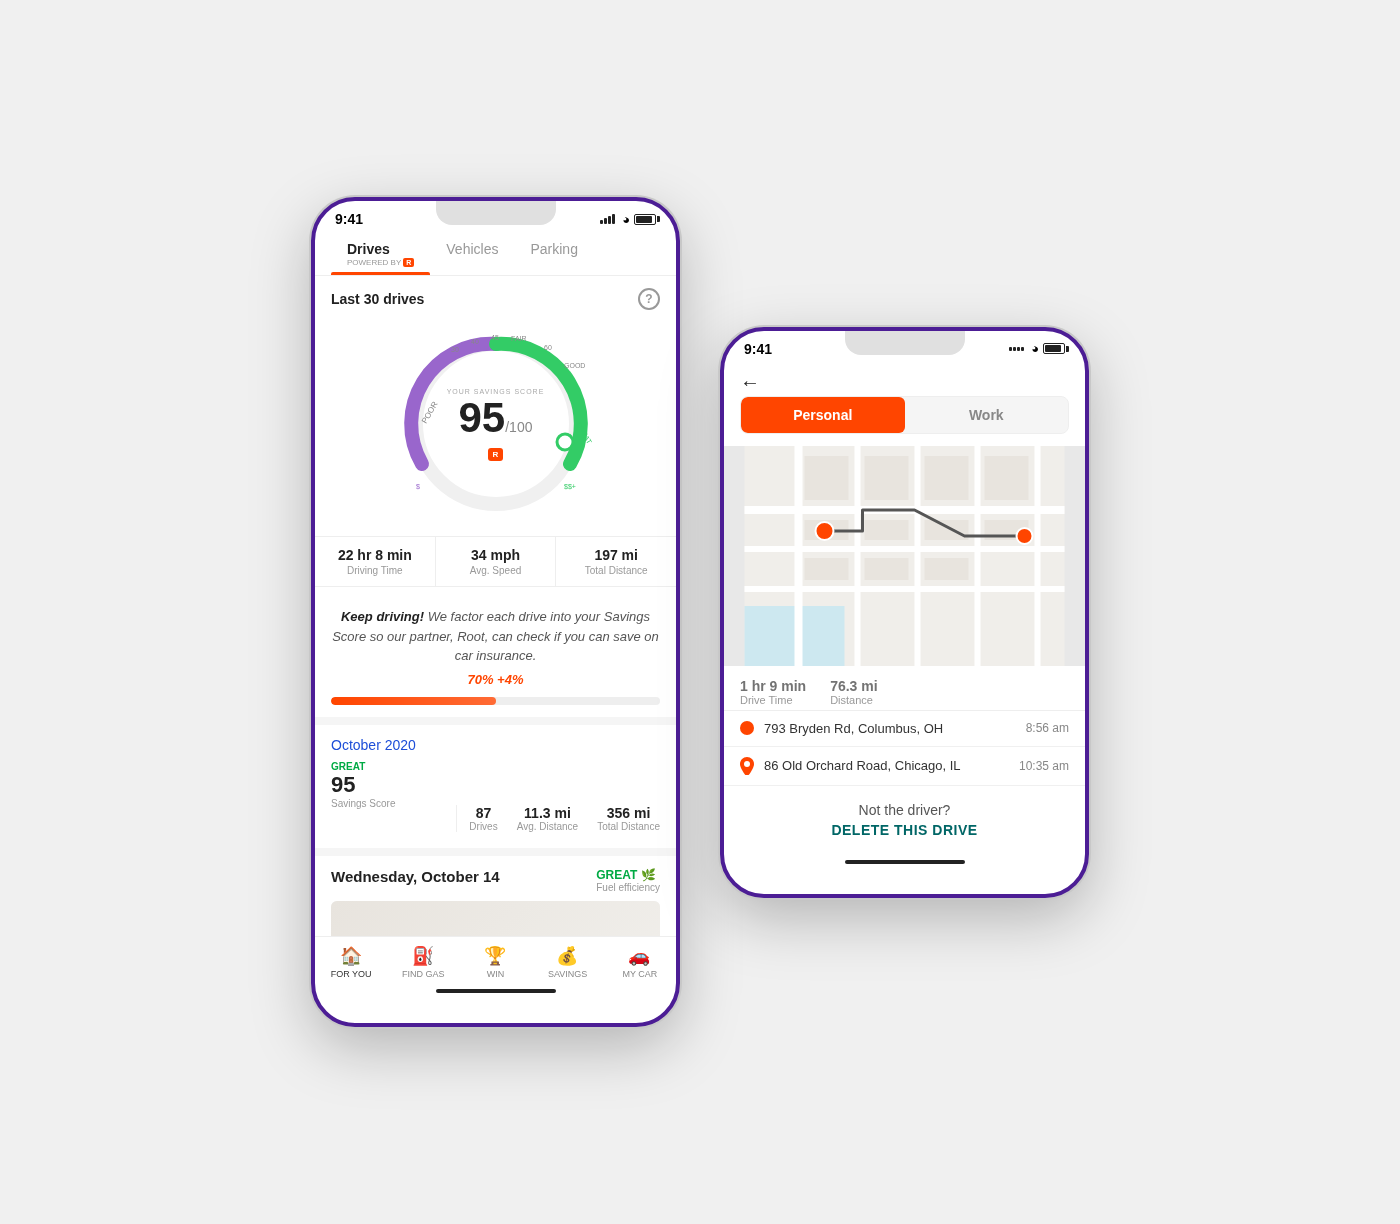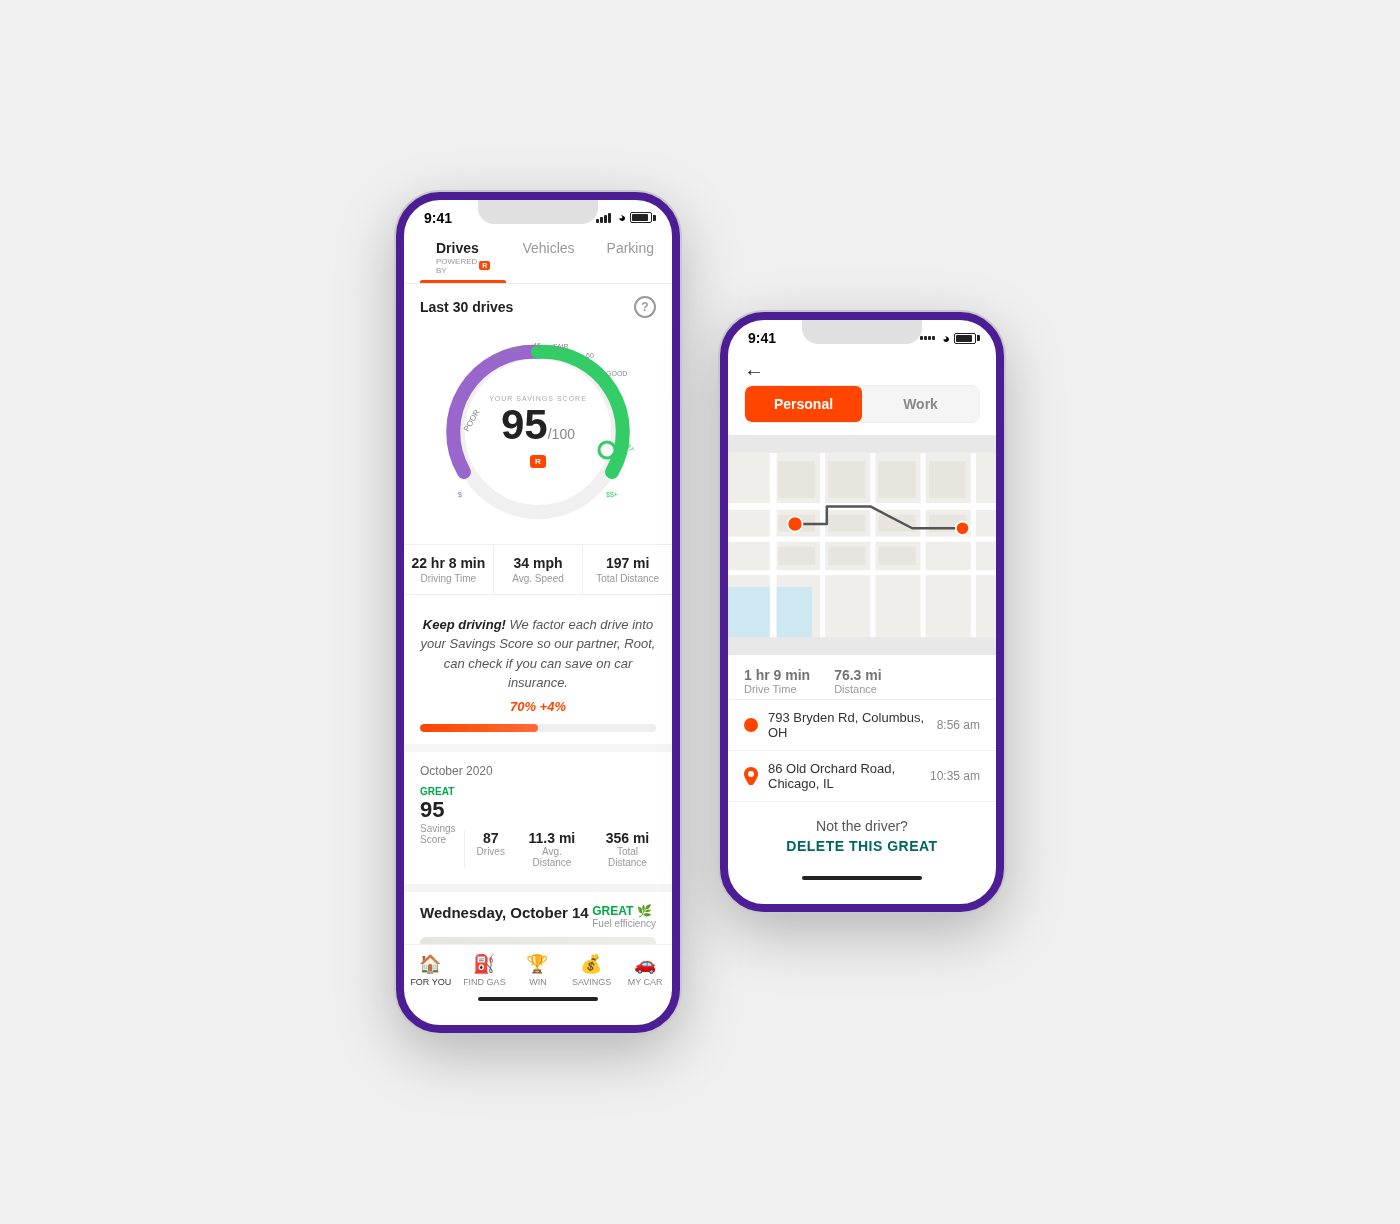--- a/index.html
+++ b/index.html
@@ -11,28 +11,28 @@
       min-height: 100vh;
       font-family: -apple-system, BlinkMacSystemFont, 'Helvetica Neue', Arial, sans-serif;
       padding: 40px 20px;
     }
     .phones-container {
       display: flex;
       gap: 40px;
       align-items: center;
     }
     .phone {
-      width: 284px;
+      width: 369px;
       background: #fff;
       border-radius: 44px;
-      border: 8px solid #4c1d95;
+      border: 4px solid #4c1d95;
       box-shadow: 0 0 0 2px #c8c8c8, 0 20px 60px rgba(0,0,0,0.25);
       overflow: hidden;
       position: relative;
-      padding-bottom: 24px;
+      padding-bottom: 30px;
     }
     
     .notch {
       position: absolute;
       top: 0;
       left: 50%;
       transform: translateX(-50%);
       width: 120px;
       height: 24px;
       background: #e0e0e0;
@@ -247,22 +247,22 @@
       font-size: 13px;
       font-weight: 700;
       color: #ff4500;
       margin-top: 4px;
     }
     
     .monthly-section {
       padding: 12px 16px 8px;
     }
     .monthly-title {
-      font-size: 12px;
-      color: #737373;
+      font-size: 14px;
+      color: #1d4ed8;
       margin-bottom: 8px;
     }
     .monthly-stats {
       display: flex;
       gap: 0;
     }
     .monthly-stat {
       flex: 1;
       padding-right: 8px;
     }
@@ -810,20 +810,20 @@
             <path d="M7 0C3.13 0 0 3.13 0 7c0 5.25 7 13 7 13s7-7.75 7-13c0-3.87-3.13-7-7-7z" fill="#ff4500"></path>
             <circle cx="7" cy="7" r="3" fill="#fff"></circle>
           </svg>
         </div>
         <div class="route-address">86 Old Orchard Road, Chicago, IL</div>
         <div class="route-time">10:35 am</div>
       </div>
 
       <div class="delete-section">
         <div class="not-driver-text">Not the driver?</div>
-        <div class="delete-link">DELETE THIS GREAT</div>
+        <div class="delete-link">DELETE THIS DRIVE</div>
       </div>
     </div>
 
     <div class="home-indicator"></div>
   </div>
 
 </div>
 
 </body></html>

